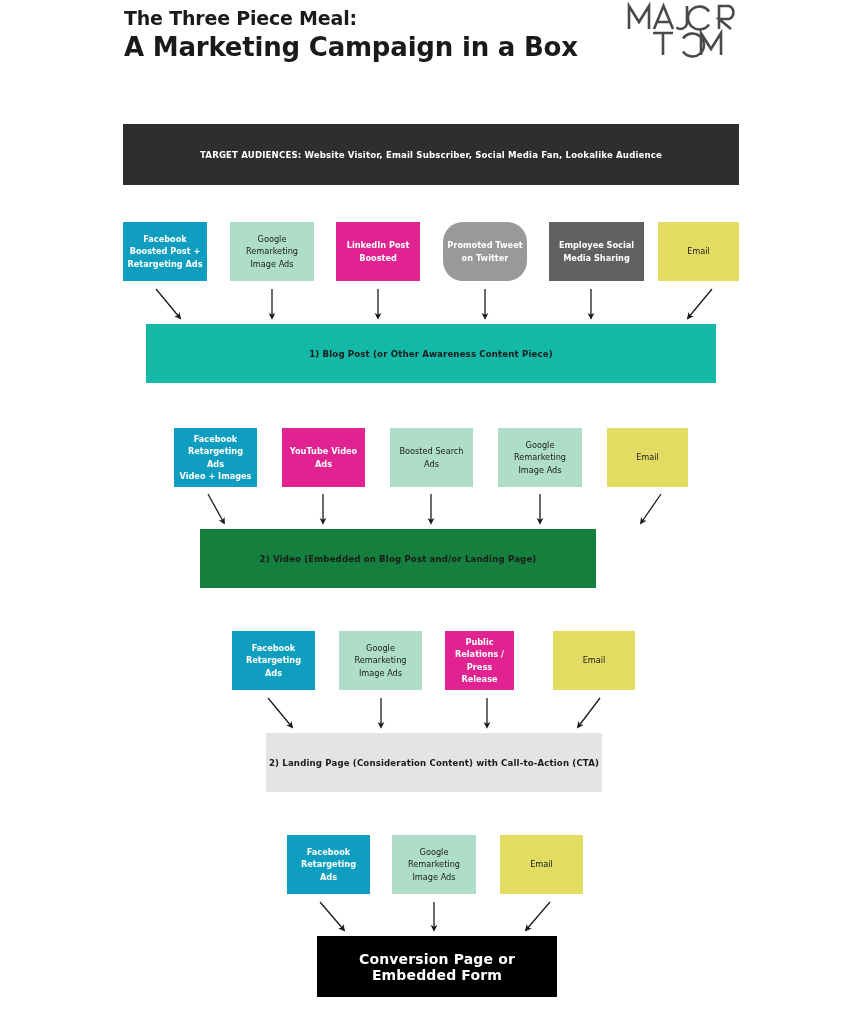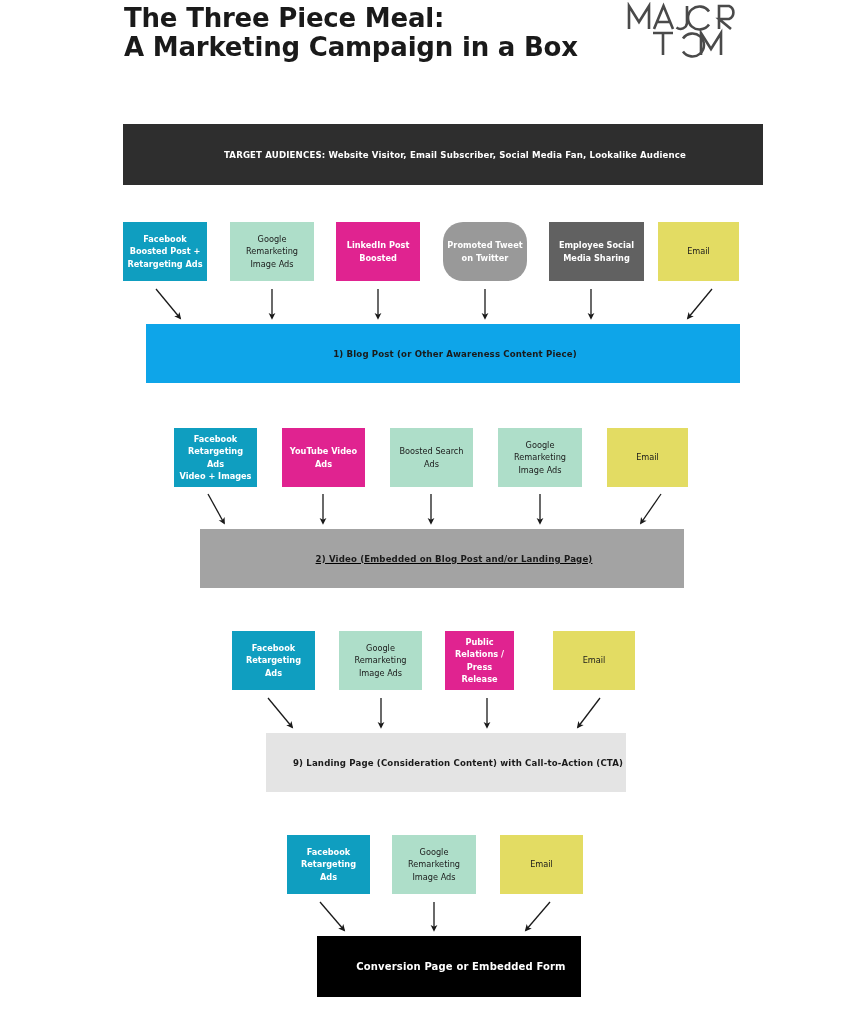--- a/index.html
+++ b/index.html
@@ -27,50 +27,49 @@
     left: 124px;
     top: 4px;
     width: 480px;
   }
   .title-line {
     font-weight: bold;
     color: #1a1a1a;
     letter-spacing: -0.2px;
     white-space: nowrap;
   }
-  .title-line-1 { font-size: 26px; line-height: 28px; }
+  .title-line-1 { font-size: 19px; line-height: 28px; }
   .title-line-2 { font-size: 26px; line-height: 30px; }
 
   .logo {
     position: absolute;
     left: 625px;
     top: 2px;
     width: 120px;
     height: 56px;
     color: #4a4a4a;
   }
   .logo svg { display: block; }
 
   
   .bar {
     position: absolute;
     display: flex;
     align-items: center;
     justify-content: center;
     text-align: center;
-    padding-left: 24px;
   }
   .bar-text {
     font-size: 8.6px;
     font-weight: bold;
     letter-spacing: 0.15px;
   }
   .bar.dark .bar-text { color: #ffffff; }
   .bar.light .bar-text { color: #1a1a1a; }
-  .bar.black .bar-text { color: #ffffff; font-size: 10px; }
+  .bar.black .bar-text { color: #ffffff; font-size: 14px; }
 
   
   .channel {
     position: absolute;
     display: flex;
     align-items: center;
     justify-content: center;
     text-align: center;
     box-sizing: border-box;
     padding: 2px 4px;
@@ -148,21 +147,21 @@
       <span class="channel-label">Promoted Tweet
 on Twitter</span>
     </div>
     <div class="channel on-dark" style="left: 549px; top: 222px; width: 95px; height: 59px; background: rgb(97, 97, 97);">
       <span class="channel-label">Employee Social
 Media Sharing</span>
     </div>
     <div class="channel on-light" style="left: 658px; top: 222px; width: 81px; height: 59px; background: rgb(227, 220, 99);">
       <span class="channel-label">Email</span>
     </div>
-    <div class="bar light" style="left: 146px; top: 324px; width: 570px; height: 59px; background: #0ea5e9;">
+    <div class="bar light" style="left: 146px; top: 324px; width: 570px; height: 59px; background: #14b8a6;">
       <span class="bar-text">1) Blog Post (or Other Awareness Content Piece)</span>
     </div>
     <div class="channel on-dark" style="left: 174px; top: 428px; width: 83px; height: 59px; background: rgb(15, 158, 192);">
       <span class="channel-label">Facebook
 Retargeting Ads
 Video + Images</span>
     </div>
     <div class="channel on-dark" style="left: 282px; top: 428px; width: 83px; height: 59px; background: rgb(224, 35, 144);">
       <span class="channel-label">YouTube Video
 Ads</span>
@@ -172,41 +171,41 @@
 Ads</span>
     </div>
     <div class="channel on-light" style="left: 498px; top: 428px; width: 84px; height: 59px; background: rgb(174, 222, 201);">
       <span class="channel-label">Google
 Remarketing
 Image Ads</span>
     </div>
     <div class="channel on-light" style="left: 607px; top: 428px; width: 81px; height: 59px; background: rgb(227, 220, 99);">
       <span class="channel-label">Email</span>
     </div>
-    <div class="bar light" style="left: 200px; top: 529px; width: 460px; height: 59px; background: #a3a3a3; text-decoration: underline;">
+    <div class="bar light" style="left: 200px; top: 529px; width: 396px; height: 59px; background: #15803d;">
       <span class="bar-text">2) Video (Embedded on Blog Post and/or Landing Page)</span>
     </div>
     <div class="channel on-dark" style="left: 232px; top: 631px; width: 83px; height: 59px; background: rgb(15, 158, 192);">
       <span class="channel-label">Facebook
 Retargeting Ads</span>
     </div>
     <div class="channel on-light" style="left: 339px; top: 631px; width: 83px; height: 59px; background: rgb(174, 222, 201);">
       <span class="channel-label">Google
 Remarketing
 Image Ads</span>
     </div>
     <div class="channel on-dark" style="left: 445px; top: 631px; width: 69px; height: 59px; background: rgb(224, 35, 144);">
       <span class="channel-label">Public Relations /
 Press Release</span>
     </div>
     <div class="channel on-light" style="left: 553px; top: 631px; width: 82px; height: 59px; background: rgb(227, 220, 99);">
       <span class="channel-label">Email</span>
     </div>
     <div class="bar light" style="left: 266px; top: 733px; width: 336px; height: 59px; background: rgb(228, 228, 228);">
-      <span class="bar-text">9) Landing Page (Consideration Content) with Call-to-Action (CTA)</span>
+      <span class="bar-text">2) Landing Page (Consideration Content) with Call-to-Action (CTA)</span>
     </div>
     <div class="channel on-dark" style="left: 287px; top: 835px; width: 83px; height: 59px; background: rgb(15, 158, 192);">
       <span class="channel-label">Facebook
 Retargeting Ads</span>
     </div>
     <div class="channel on-light" style="left: 392px; top: 835px; width: 84px; height: 59px; background: rgb(174, 222, 201);">
       <span class="channel-label">Google
 Remarketing
 Image Ads</span>
     </div>

